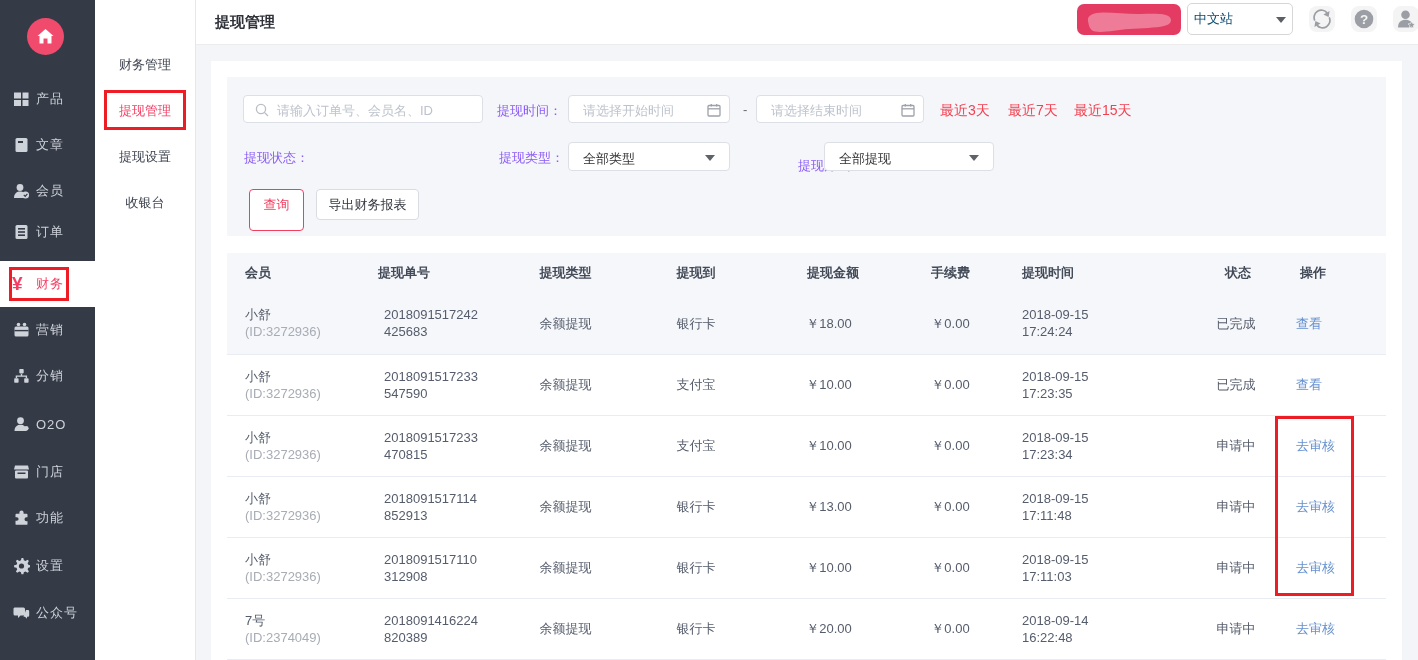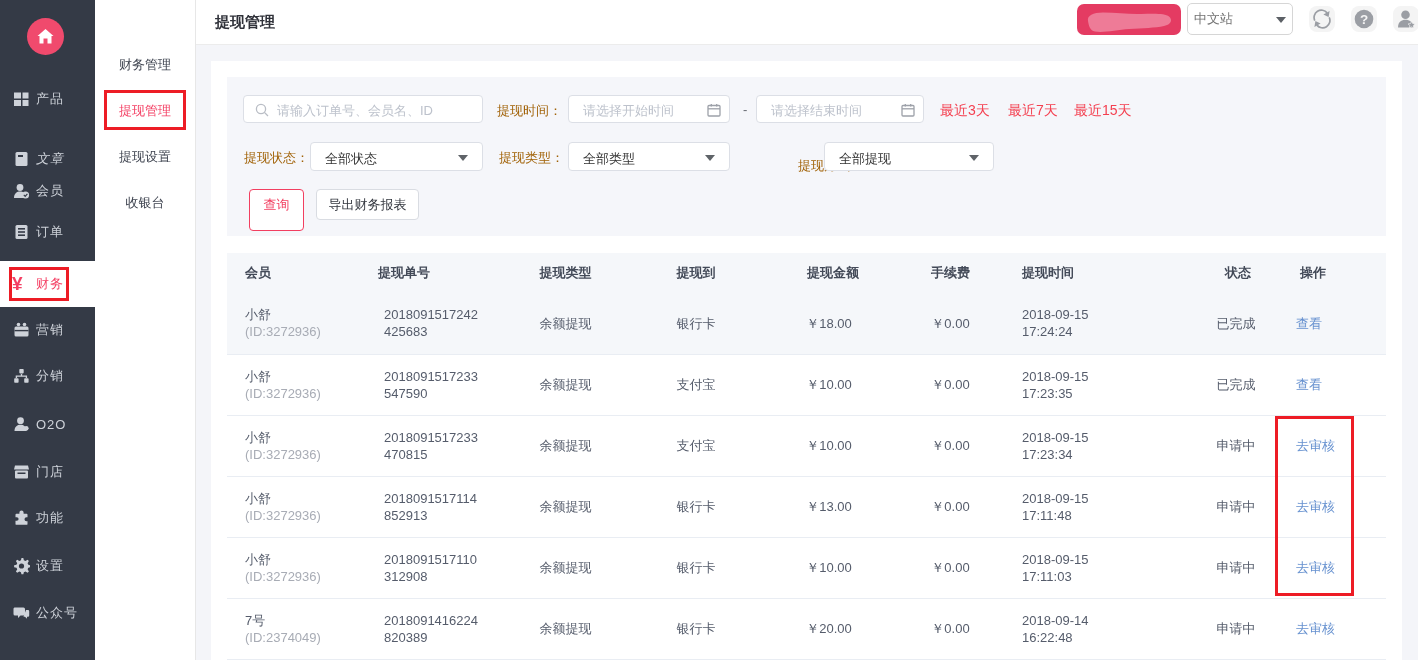--- a/index.html
+++ b/index.html
@@ -20,33 +20,33 @@
 #sb2 { position:absolute; left:95px; top:0; width:101px; height:660px; background:#fff; border-right:1px solid #e7e7e7; z-index:4; }
 .s-item { position:absolute; left:0; width:100px; height:46px; line-height:46px; text-align:center; color:#3f4450; font-size:13px; }
 .s-item.active { color:#f43f63; }
 
 
 #topbar { position:absolute; left:196px; top:0; width:1222px; height:45px; background:#fff; border-bottom:1px solid #ececec; z-index:3; }
 #title { position:absolute; left:19px; top:13px; font-size:15px; font-weight:bold; color:#30323a; }
 #badge { position:absolute; left:881px; top:4px; width:104px; height:31px; background:#e43b62; border-radius:7px; overflow:hidden; }
 
 #langsel { position:absolute; left:991px; top:3px; width:106px; height:32px; background:#fff; border:1px solid #d6d6d6; border-radius:5px; }
-#langsel .t { position:absolute; left:6px; top:6px; font-size:13px; color:#737373;text-align:right; }
+#langsel .t { position:absolute; left:6px; top:6px; font-size:13px; color:#0c4a6e;text-align:right; }
 #langsel .ar { position:absolute; left:88px; top:13px; width:0; height:0; border-left:5.5px solid transparent; border-right:5.5px solid transparent; border-top:6.5px solid #5c6066; }
 .tb-btn { position:absolute; top:6px; width:26px; height:26px; background:#f4f4f4; border-radius:8px; }
 .tb-btn svg { position:absolute; left:4px; top:4px; }
 
 
 #card { position:absolute; left:211px; top:61px; width:1191px; height:599px; background:#fff; }
 
 
 #filter { position:absolute; left:16px; top:16px; width:1159px; height:159px; background:#f5f6fa; }
 .inp { position:absolute; background:#fff; border:1px solid #dcdfe6; border-radius:4px; height:28px; }
 .inp .ph { position:absolute; top:6px; font-size:13px; color:#bdc2cc; }
-.flabel { position:absolute; font-size:13px; color:#a16207; }
+.flabel { position:absolute; font-size:13px; color:#8b5cf6; }
 .sel { position:absolute; background:#fff; border:1px solid #dcdfe6; border-radius:4px; height:29px; }
 .sel .t { position:absolute; left:14px; top:7px; font-size:13px; color:#333; }
 .sel .ar { position:absolute; right:14px; top:12px; width:0; height:0; border-left:5px solid transparent; border-right:5px solid transparent; border-top:6px solid #5f6368; }
 .rlink { position:absolute; font-size:14px; color:#f43f4f; }
 #btn-q { position:absolute; left:22px; top:112px; width:55px; height:42px; border:1px solid #f23f60; border-radius:4px; background:#fff; color:#f23f60; font-size:13px; text-align:center; line-height:29px; }
 #btn-e { position:absolute; left:89px; top:112px; width:103px; height:31px; border:1px solid #d9dce2; border-radius:4px; background:#fff; color:#33373f; font-size:13px; text-align:center; line-height:29px; }
 
 
 #tbl { position:absolute; left:16px; top:192px; width:1159px; border-collapse:collapse; table-layout:fixed; }
 #tbl th { background:#f5f7fa; height:40px; font-size:13px; font-weight:bold; color:#434a58; }
@@ -81,21 +81,21 @@
     <svg class="ic" viewBox="0 0 17 17">
         <g fill="#ced2d9">
           <rect x="1" y="2" width="7" height="6"></rect>
           <rect x="9.5" y="2" width="6" height="6"></rect>
           <rect x="1" y="9.5" width="7" height="6"></rect>
           <rect x="9.5" y="9.5" width="6" height="6"></rect>
         </g>
       </svg>
     <span class="lb">产品</span>
   </div>
-  <div class="m-item" style="top:136px;font-style:italic;">
+  <div class="m-item" style="top:122px;">
     <svg class="ic" viewBox="0 0 17 17">
         <rect x="2.5" y="1.5" width="12" height="14" rx="1.5" fill="#ced2d9"></rect>
         <rect x="5" y="4.5" width="5" height="2" fill="#343a46"></rect>
       </svg>
     <span class="lb">文章</span>
   </div>
   <div class="m-item" style="top:168px;">
     <svg class="ic" viewBox="0 0 17 17">
         <g fill="#ced2d9">
           <circle cx="7" cy="5" r="3.4"></circle>
@@ -258,24 +258,20 @@
           <rect x="1" y="2.5" width="12" height="10.5" rx="1" stroke="#9da1a9" stroke-width="1.3" fill="none"></rect>
           <path d="M1 5.8 H13" stroke="#9da1a9" stroke-width="1.3"></path>
           <path d="M4.3 1 V3.6 M9.7 1 V3.6" stroke="#9da1a9" stroke-width="1.3"></path>
         </svg>
     </div>
     <div class="rlink" style="left:713px; top:25px;">最近3天</div>
     <div class="rlink" style="left:781px; top:25px;">最近7天</div>
     <div class="rlink" style="left:847px; top:25px;">最近15天</div>
 
     <div class="flabel" style="left:17px; top:72px;">提现状态：</div>
-    <div class="sel" style="left:83px; top:65px; width:173px;">
-        <span class="t">全部状态</span>
-        <span class="ar"></span>
-      </div>
     <div class="flabel" style="left:272px; top:72px;">提现类型：</div>
     <div class="sel" style="left:341px; top:65px; width:162px;">
         <span class="t">全部类型</span>
         <span class="ar"></span>
       </div>
     <div class="flabel" style="left:529px; top:80px;margin-left:42px;">提现方式：</div>
     <div class="sel" style="left:597px; top:65px; width:170px;">
         <span class="t">全部提现</span>
         <span class="ar"></span>
       </div>

